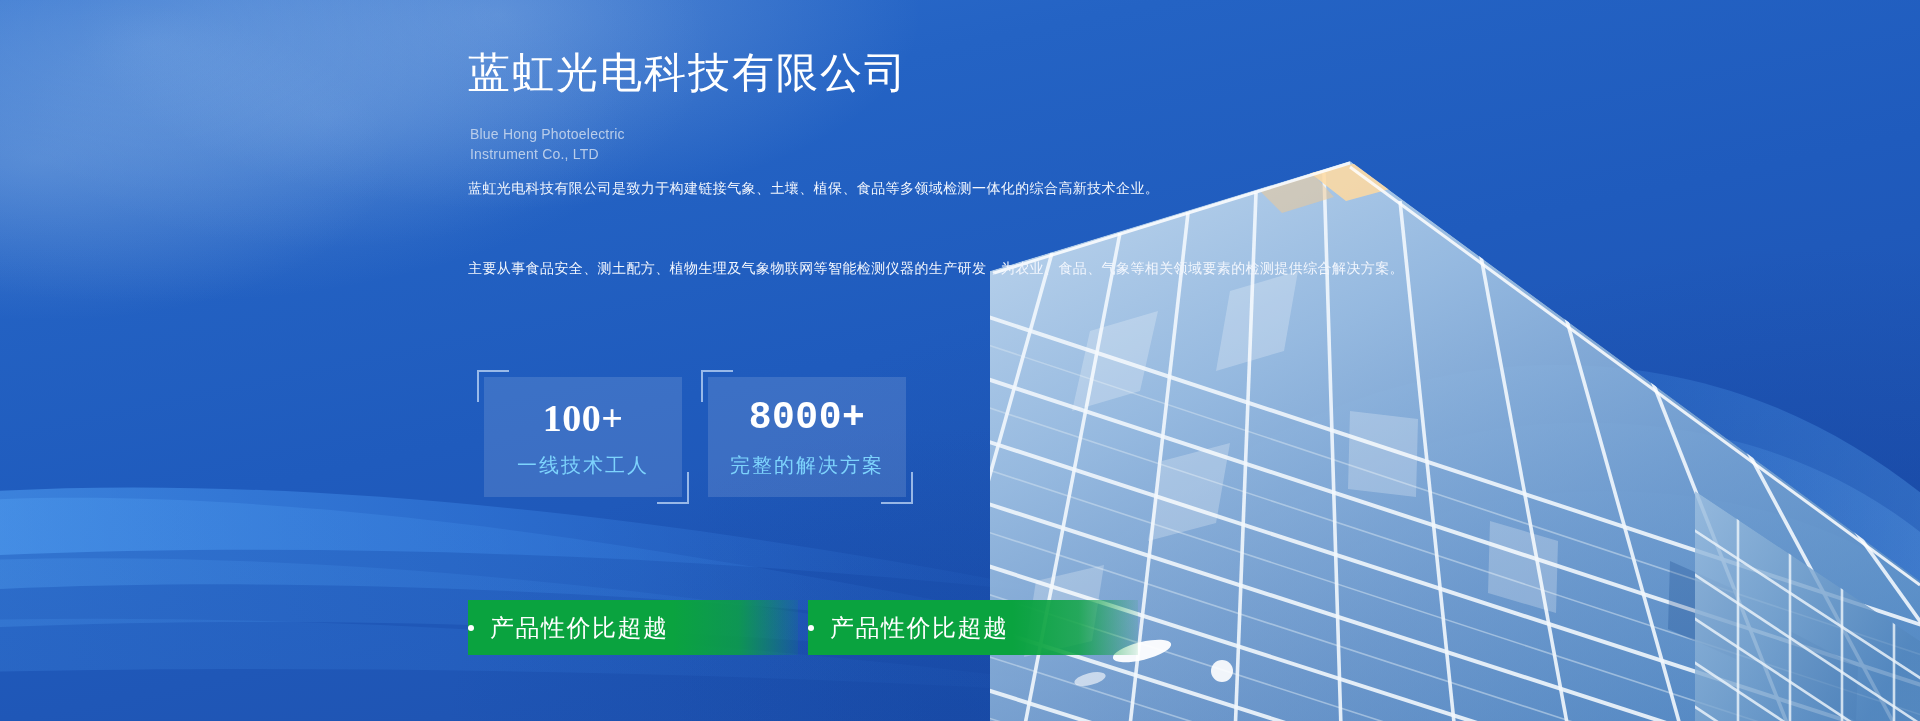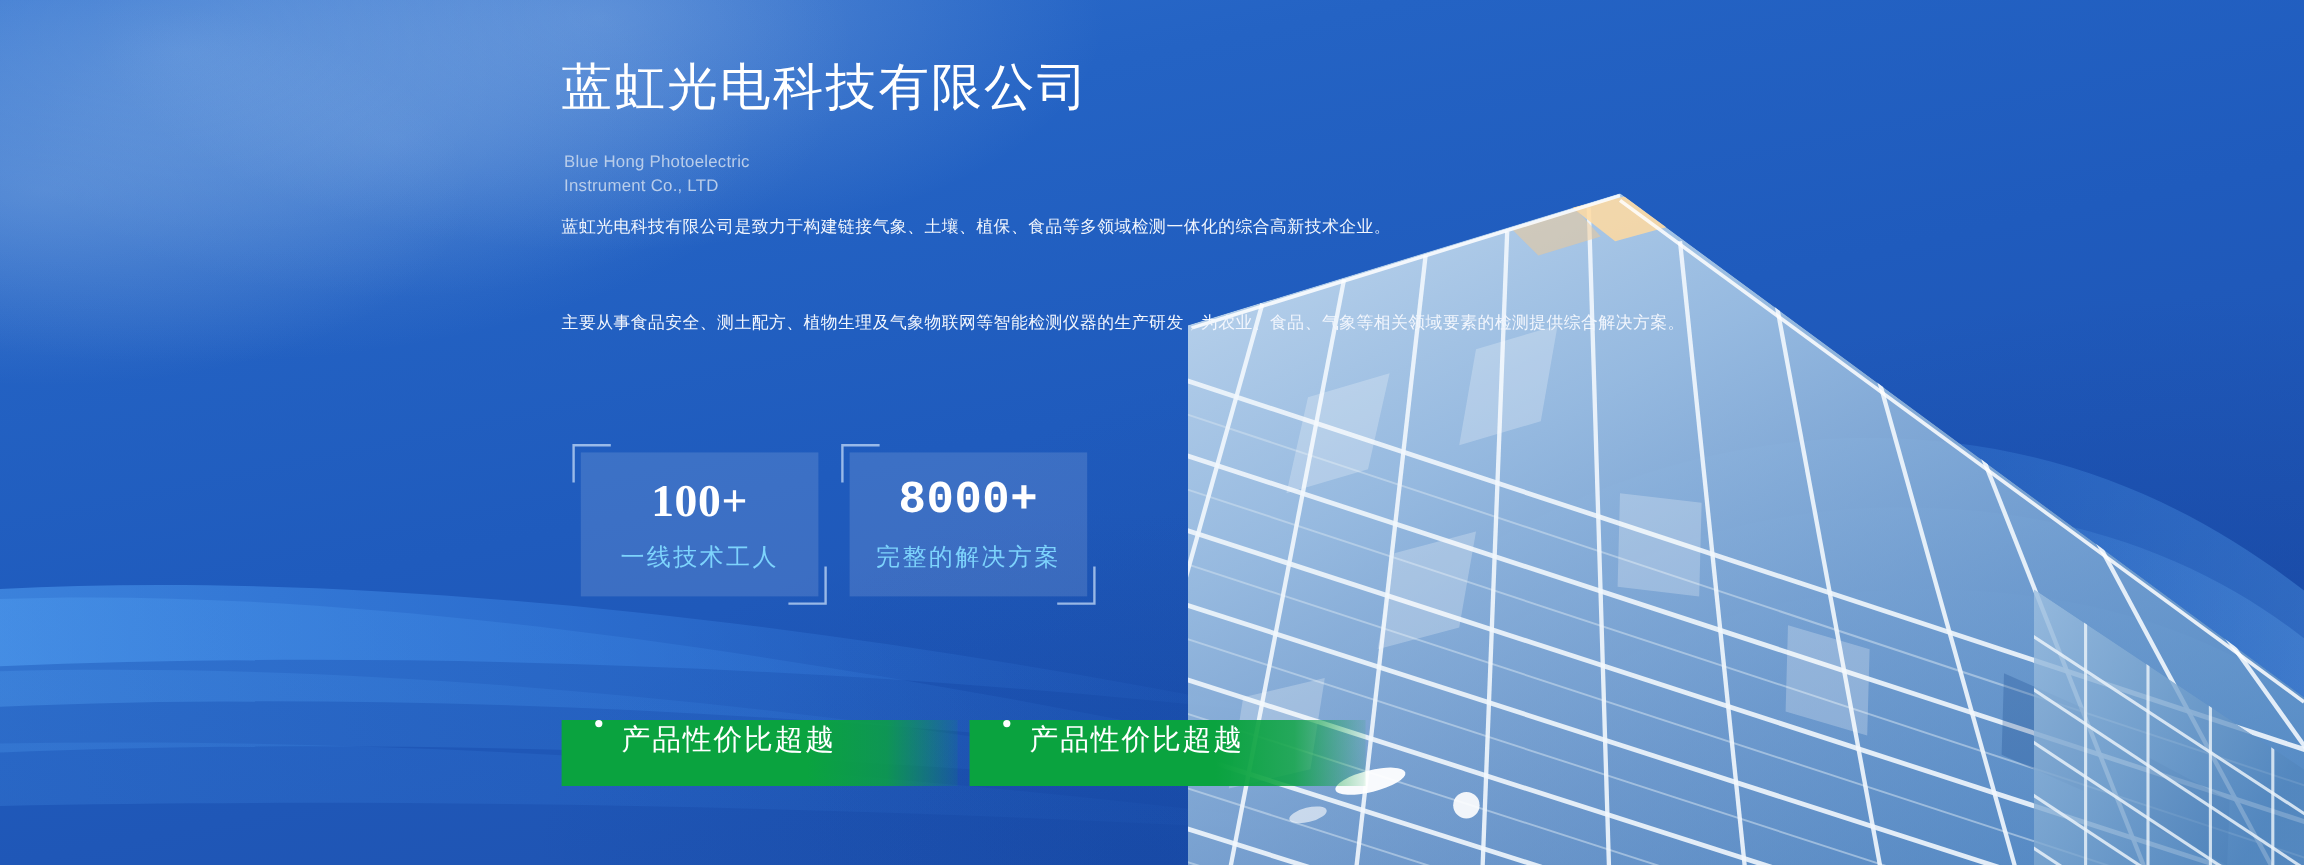--- a/index.html
+++ b/index.html
@@ -97,22 +97,21 @@
     margin-top:18px;
     font-size:20px; color:#7dd3fc;
     letter-spacing:2px; line-height:1;
   }
 
   
   .tags { position:absolute; left:0; top:600px; display:flex; gap:10px; }
   .tag {
     position:relative;
     height:55px; width:330px;
-    display:flex; align-items:flex-start;
-    padding-left:28px;
+    display:flex; align-items:center;
     color:#ffffff; font-size:24px;
     letter-spacing:1.5px;
     background:linear-gradient(90deg,#0aa33f 0%,#0aa33f 62%,rgba(10,163,63,0.82) 82%,rgba(10,163,63,0.10) 100%);
   }
   .tag .dot {
     width:6px; height:6px; border-radius:50%;
     background:#ffffff; margin-right:16px; flex:0 0 auto;
   }
   .tag-text { white-space:nowrap; }
 </style>

